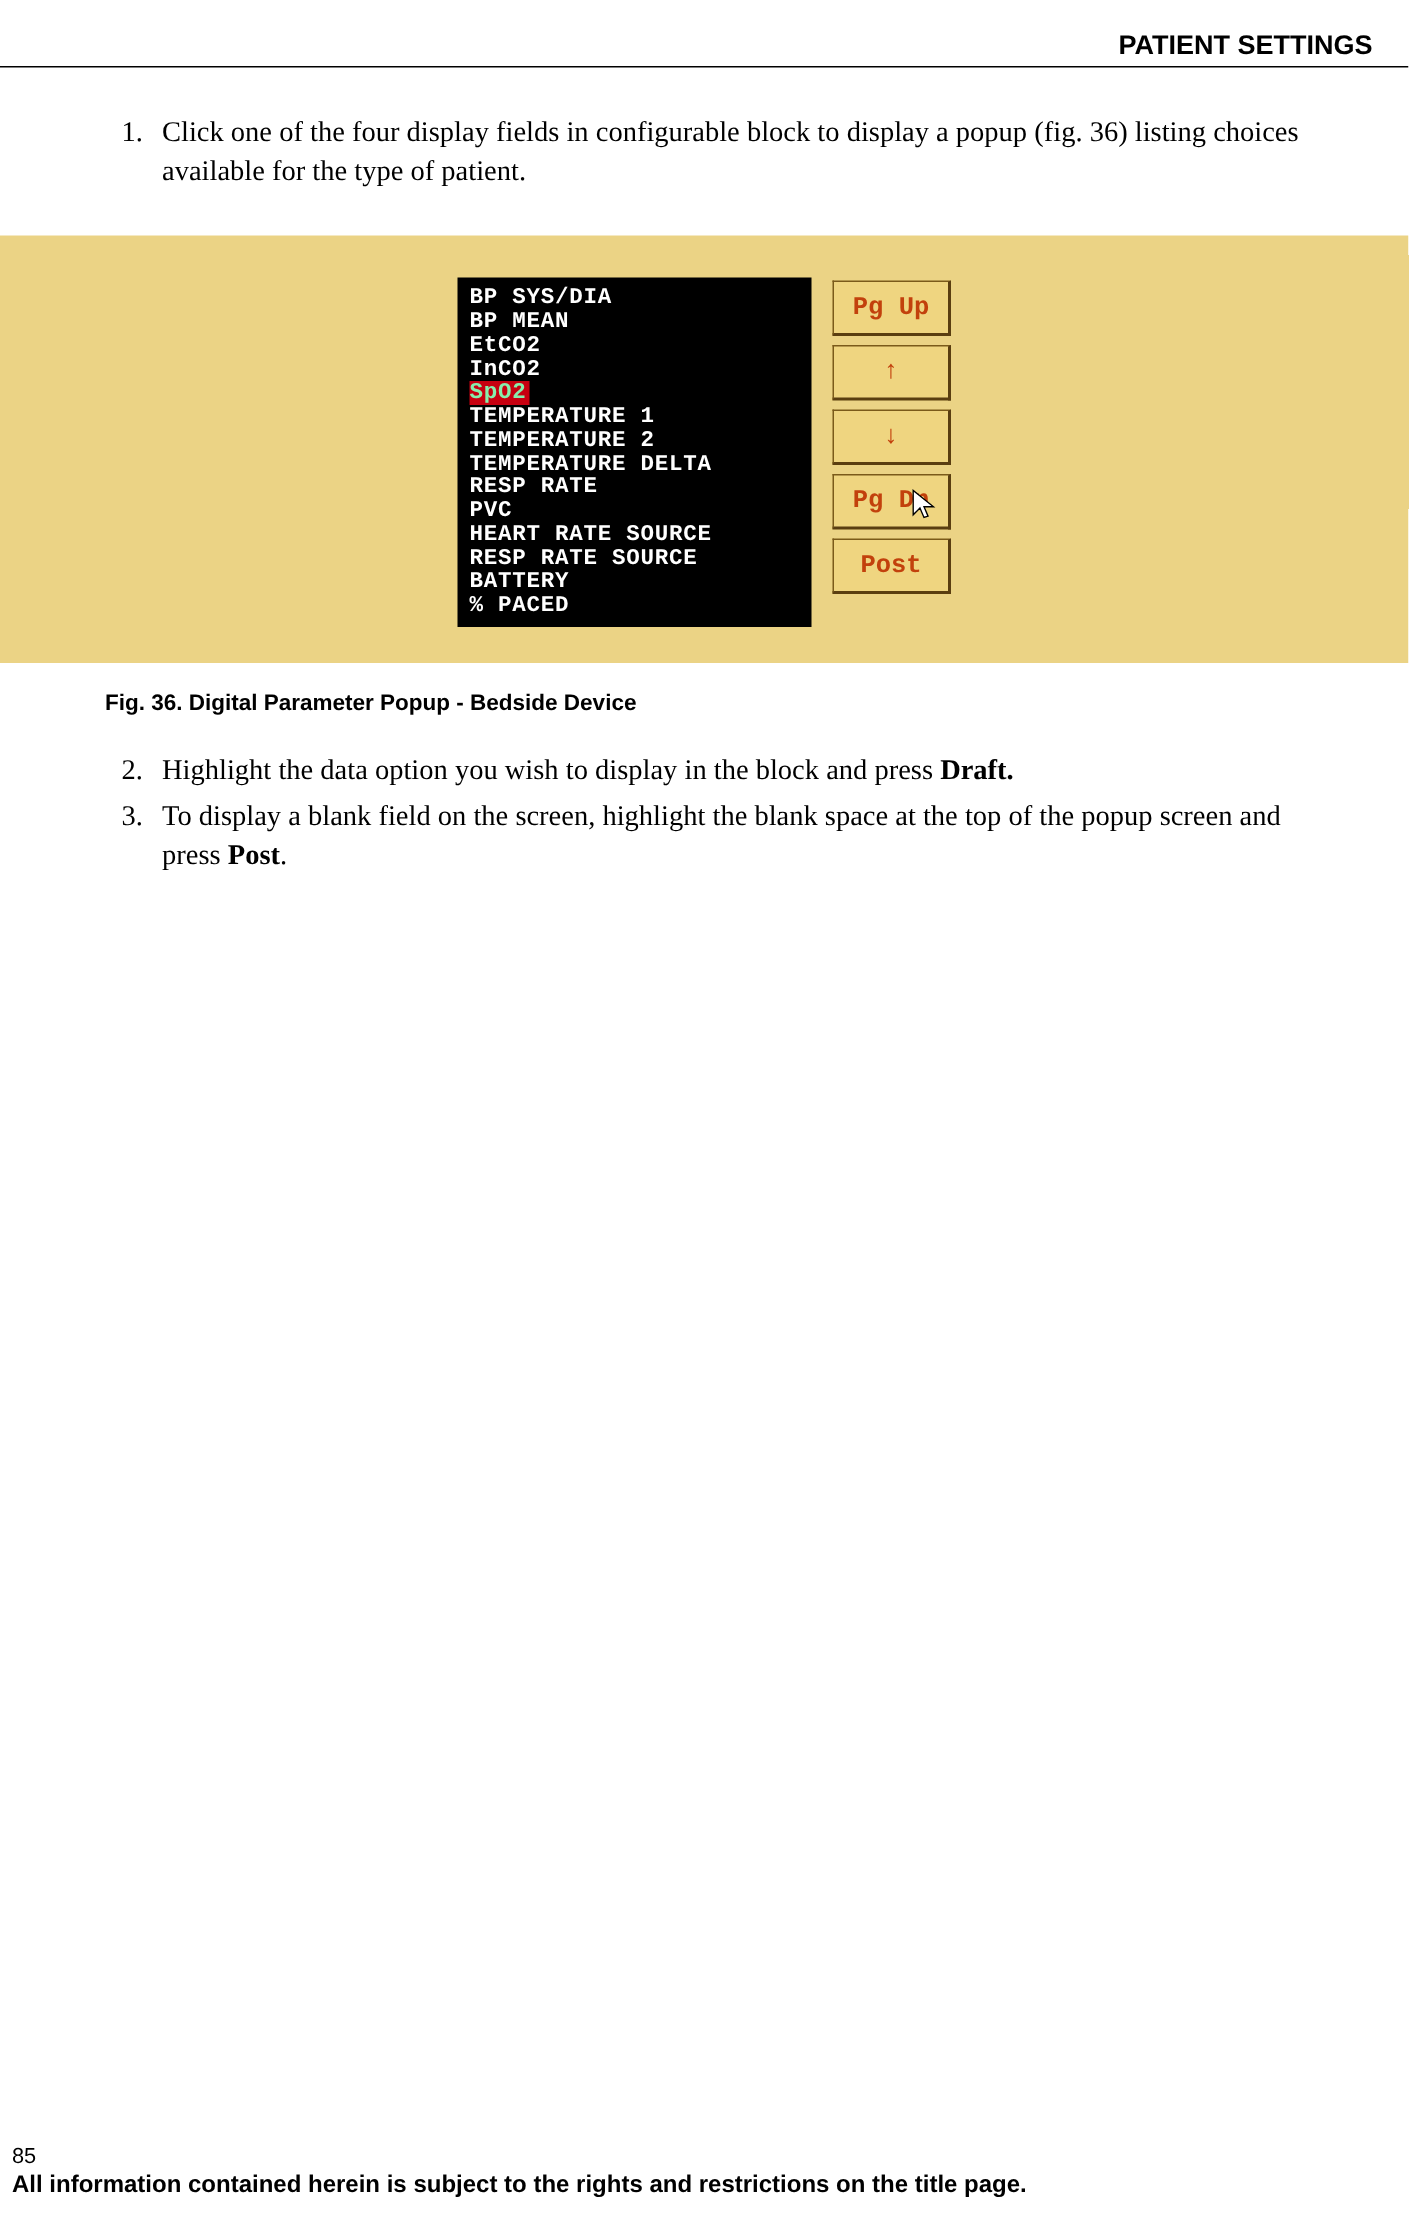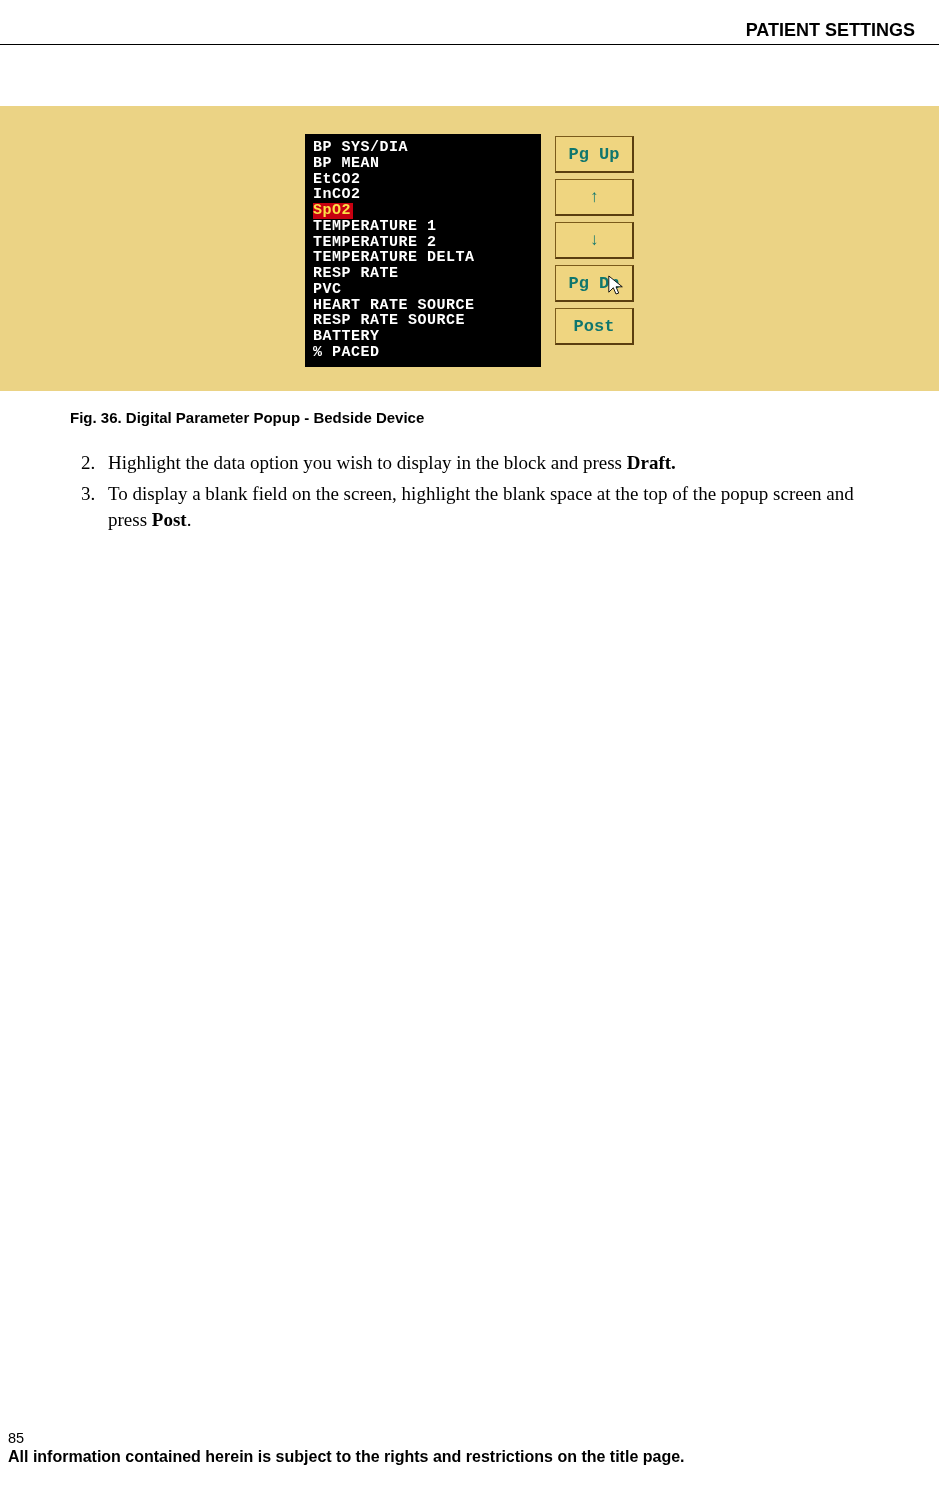--- a/index.html
+++ b/index.html
@@ -76,37 +76,37 @@
     font-weight: bold;
     line-height: 1.05;
     color: #fff;
     letter-spacing: 0.5px;
   }
   .popup-list .item {
     white-space: pre;
   }
   .popup-list .selected {
     background: #c70010;
-    color: #fde047;
+    color: #86efac;
     display: inline-block;
     padding: 0 2px 0 0;
   }
   .popup-btns {
     display: flex;
     flex-direction: column;
     gap: 6px;
     padding: 2px 0;
     position: relative;
   }
   .pbtn {
     background: #efd580;
     border: 1px solid #7a5a1a;
     border-bottom: 2px solid #5a3e10;
     border-right: 2px solid #5a3e10;
-    color: #0f766e;
+    color: #c2410c;
     font-family: "Courier New", monospace;
     font-weight: bold;
     font-size: 17px;
     width: 76px;
     height: 34px;
     display: flex;
     align-items: center;
     justify-content: center;
     position: relative;
     text-align: center;
@@ -146,20 +146,23 @@
 </style>
 </head>
 <body>
 
 <div class="page">
   <div class="header-right">PATIENT SETTINGS</div>
   <div class="hr"></div>
 
   <div class="content">
 
+    <ol class="steps" start="1">
+      <li><span>Click one of the four display fields in configurable block to display a popup (fig. 36) listing choices available for the type of patient.</span></li>
+    </ol>
 
     <div class="figure-band">
       <div class="popup">
         <div class="popup-list">
           <div class="item">BP SYS/DIA</div>
           <div class="item">BP MEAN</div>
           <div class="item">EtCO2</div>
           <div class="item">InCO2</div>
           <div class="item"><span class="selected">SpO2</span></div>
           <div class="item">TEMPERATURE 1</div>

